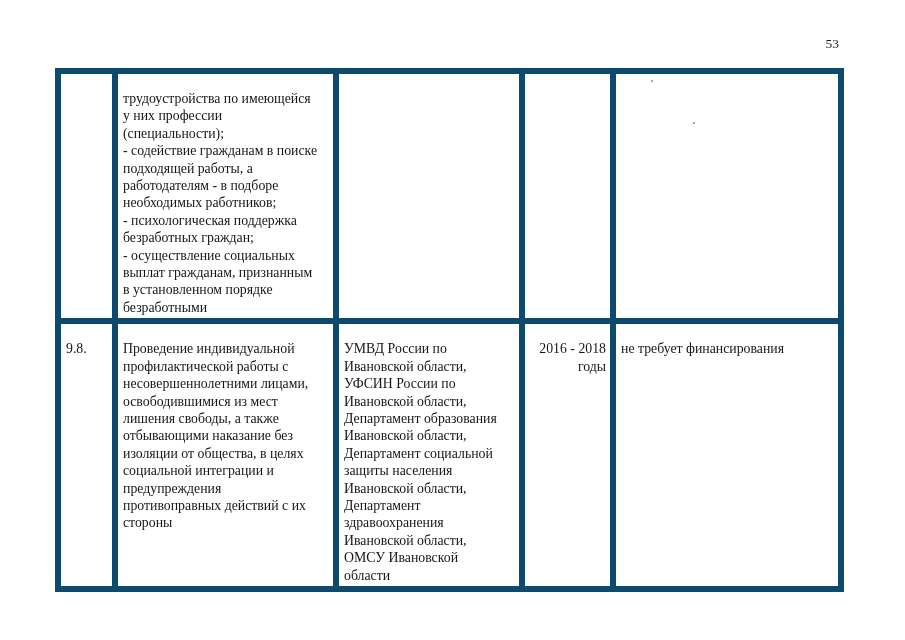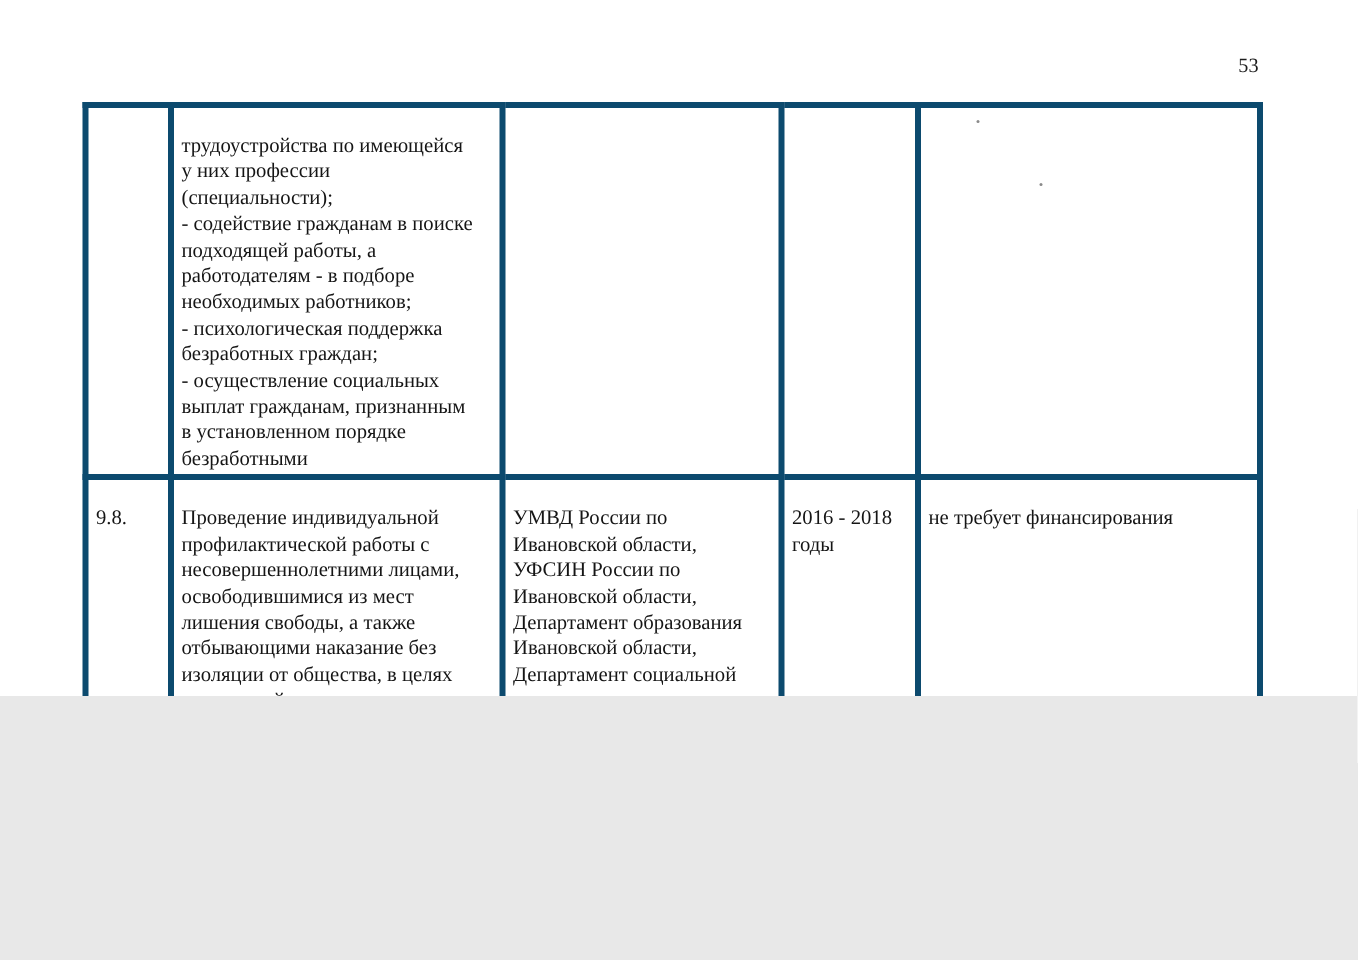--- a/index.html
+++ b/index.html
@@ -3,21 +3,21 @@
 <meta charset="utf-8">
 <style>
   html, body {
     margin: 0;
     padding: 0;
     background: #e8e8e8;
   }
   .page {
     position: relative;
     width: 905px;
-    height: 464px;
+    height: 640px;
     background: #ffffff;
     overflow: hidden;
     font-family: "Liberation Serif", "DejaVu Serif", serif;
     color: #151515;
   }
   .page-number {
     position: absolute;
     top: 36px;
     right: 66px;
     font-size: 13.5px;
@@ -26,35 +26,35 @@
   }
   table.doc-table {
     position: absolute;
     left: 55px;
     top: 68px;
     width: 783px;
     border-collapse: collapse;
     table-layout: fixed;
   }
   table.doc-table td {
-    border: 4px solid #0c4a6e;
+    border: 6px solid #0c4a6e;
     vertical-align: top;
     padding: 16px 4px 2px 5px;
     font-size: 13.8px;
     line-height: 17.4px;
     white-space: pre-line;
     overflow: hidden;
     word-wrap: break-word;
   }
   tr.row-continuation { height: 234px; }
   tr.row-main         { height: 249px; }
   td.num-cell   { padding-left: 5px; }
   td.desc-cell  { padding-left: 5px; }
   td.exec-cell  { padding-left: 7px; margin-top: 40px; }
-  td.dates-cell { text-align: left; padding-left: 2px; padding-right: 2px; }
+  td.dates-cell { text-align: right; padding-left: 2px; padding-right: 2px; }
   td.fin-cell   { padding-left: 4px; margin-top: 44px; }
   .speck {
     position: absolute;
     background: #8a8a8a;
     border-radius: 50%;
   }
   .speck-1 { left: 651px; top: 80px;  width: 2px; height: 2px; }
   .speck-2 { left: 693px; top: 122px; width: 2px; height: 2px; }
 </style>
 </head>

